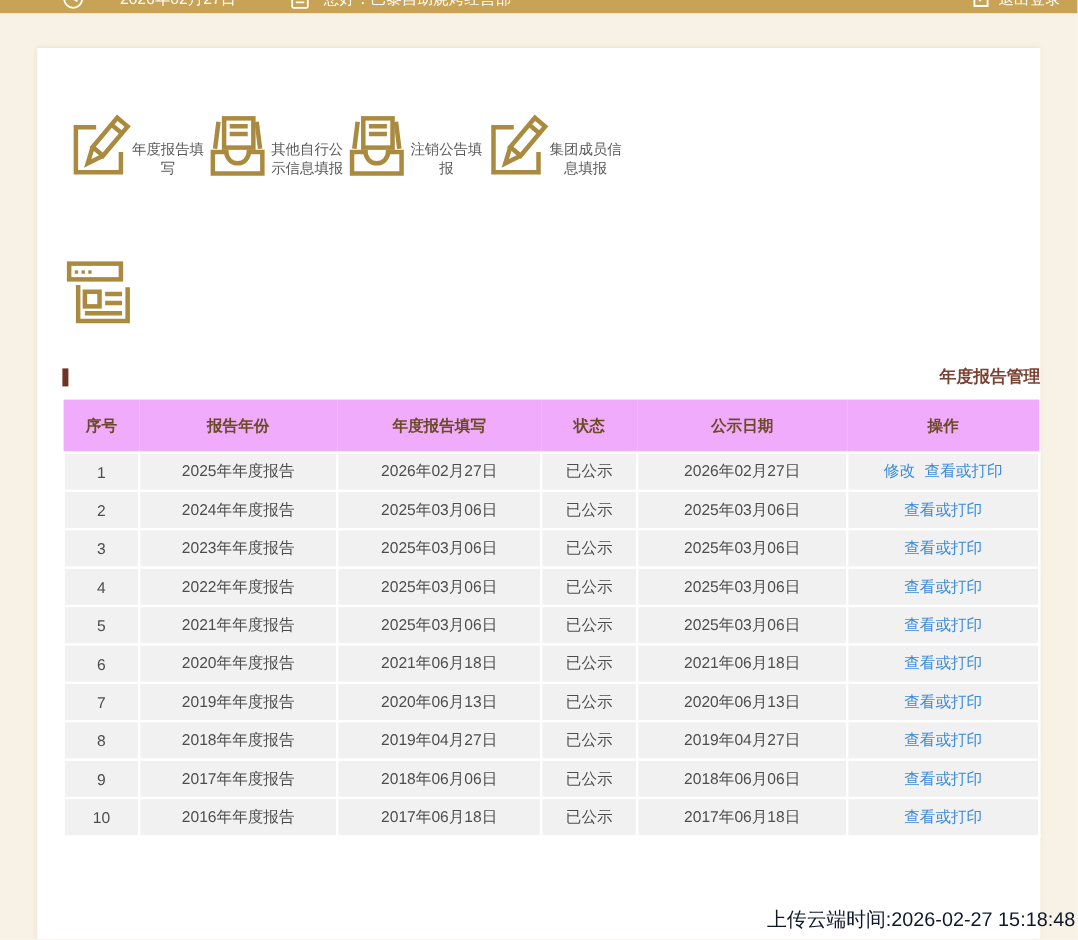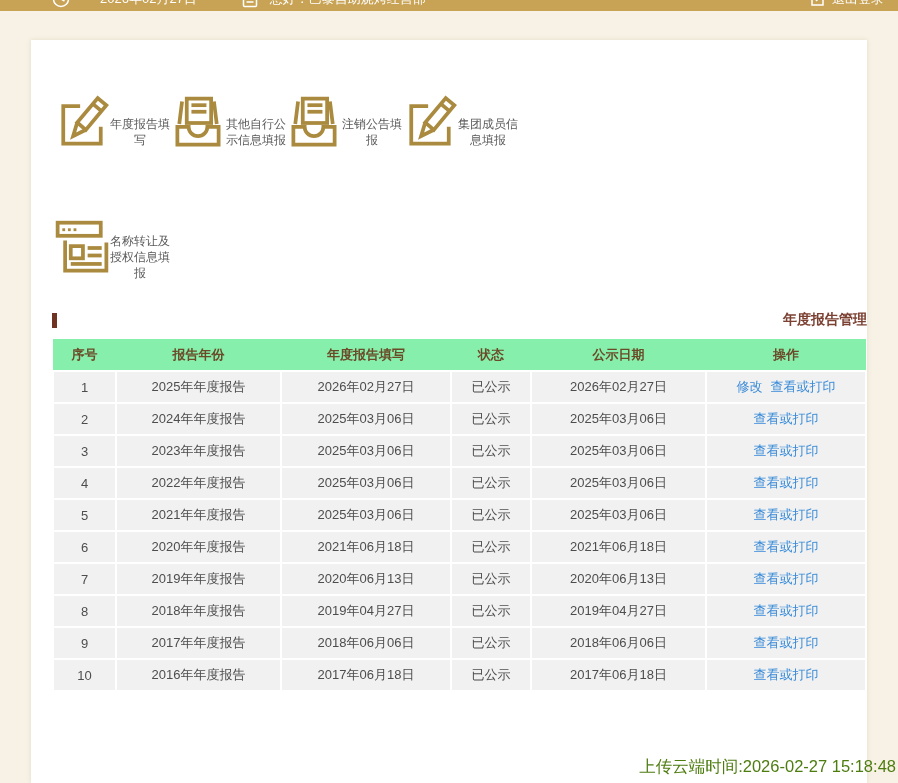--- a/index.html
+++ b/index.html
@@ -91,24 +91,24 @@
     border-collapse: collapse;
     table-layout: fixed;
   }
   .report-table col:nth-child(1) { width: 63px; }
   .report-table col:nth-child(2) { width: 165px; }
   .report-table col:nth-child(3) { width: 170px; }
   .report-table col:nth-child(4) { width: 80px; }
   .report-table col:nth-child(5) { width: 175px; }
   .report-table col:nth-child(6) { width: 160px; }
   .report-table th {
-    background: #86efac;
+    background: #f0abfc;
     color: #6b4a28;
     font-size: 13px; font-weight: bold;
-    height: 32px;
+    height: 44px;
     text-align: center;
   }
   .report-table td {
     background: #f1f1f1;
     border: 2px solid #ffffff;
     color: #4d4d4d;
     font-size: 13px;
     height: 32px;
     text-align: center;
   }
@@ -117,21 +117,21 @@
     margin: 0 4px;
     cursor: pointer;
     white-space: nowrap;
   }
 
   
   .upload-stamp {
     position: absolute;
     right: 2px; top: 756px;
     font-size: 16.5px;
-    color: #4d7c0f;
+    color: #0f172a;
     white-space: nowrap;
     z-index: 10;
   }
 </style>
 </head>
 <body>
 
 <div class="topbar">
   <div class="topbar-inner">
     <span class="tb-left">
@@ -230,21 +230,20 @@
       <rect x="11" y="11" width="3" height="3" fill="currentColor" stroke="none"></rect>
       <rect x="17" y="11" width="3" height="3" fill="currentColor" stroke="none"></rect>
       <rect x="23" y="11" width="3" height="3" fill="currentColor" stroke="none"></rect>
       <path d="M14 24 V56 H58 V26"></path>
       <rect x="20" y="30" width="13" height="13"></rect>
       <line x1="38" y1="32" x2="53" y2="32"></line>
       <line x1="38" y1="40" x2="53" y2="40"></line>
       <line x1="20" y1="49" x2="53" y2="49"></line>
             </svg>
           </span>
-          <div class="shortcut-label">名称转让及授权信息填报</div>
         </div>
       </div>
     </div>
 
   <div class="section-header">
     <span class="section-bar"></span>
     <span class="section-title">年度报告管理</span>
   </div>
 
   <table class="report-table">

